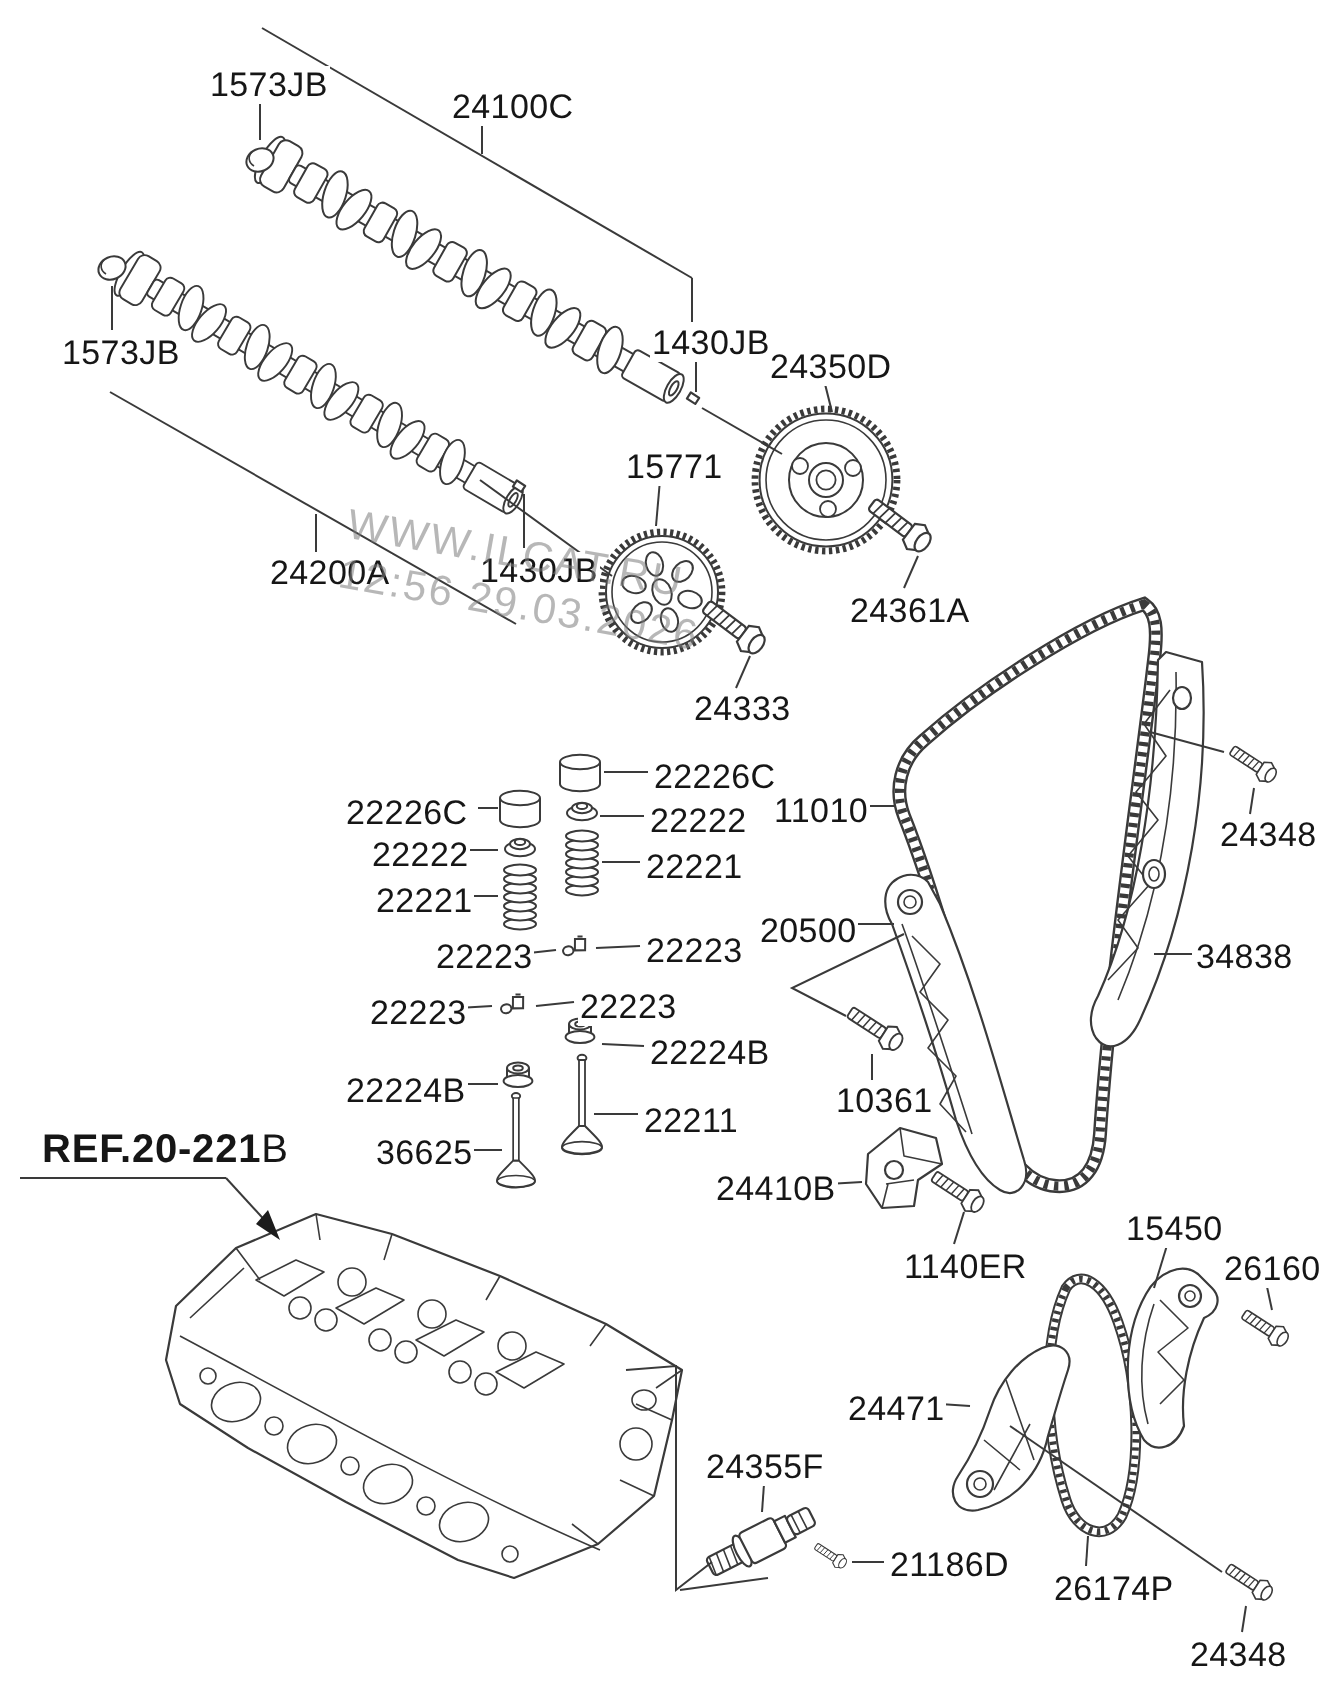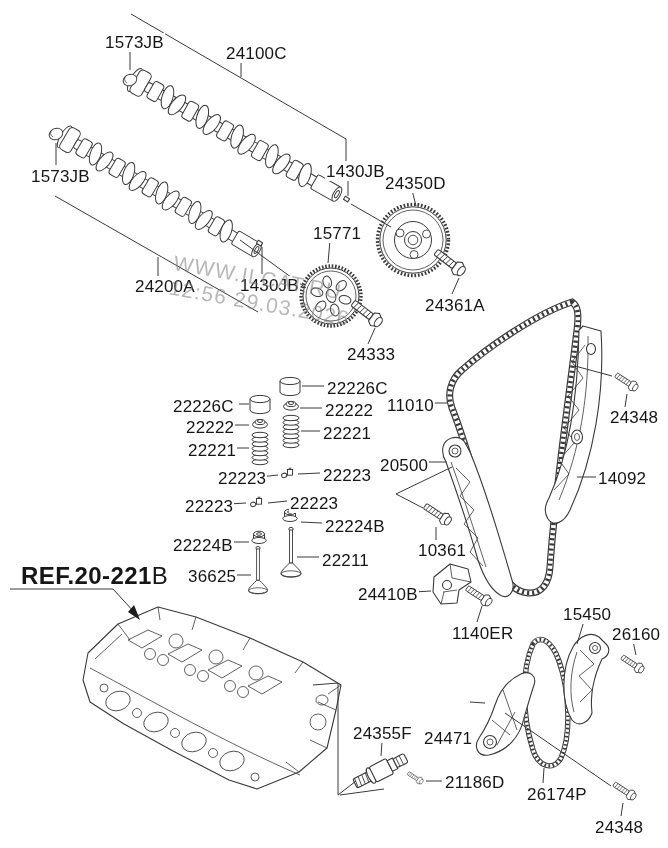--- a/index.html
+++ b/index.html
@@ -1,21 +1,21 @@
 <!DOCTYPE html>
 <html><head>
 <meta charset="utf-8">
 <style>
   html,body{margin:0;padding:0;background:#fff;}
   #stage{position:relative;width:668px;height:848px;background:#fff;overflow:hidden;
          font-family:"Liberation Sans",sans-serif;}
   #art{position:absolute;left:0;top:0;z-index:1;}
   .lbl{position:absolute;z-index:2;font-size:17px;line-height:19px;color:#161616;
        white-space:nowrap;background:#fff;padding:0 1px;letter-spacing:.2px;}
-  .lbl.ref{font-size:24px;}
+  .lbl.ref{font-size:20px;}
   .lbl.ref .b{font-weight:bold;letter-spacing:.4px;}
   #watermark{position:absolute;left:176px;top:250px;z-index:3;color:#7e7e7e;opacity:.55;
              font-size:21px;line-height:25px;letter-spacing:1.2px;white-space:nowrap;
              transform:rotate(10deg);transform-origin:0 0;}
   
   .pt{fill:#fff;stroke:#3a3a3a;stroke-width:1.1;stroke-linejoin:round;}
   .ln{fill:none;stroke:#3a3a3a;stroke-width:.8;stroke-linejoin:round;}
   .ld{fill:none;stroke:#3a3a3a;stroke-width:1;}
   .chain-base{fill:none;stroke:#3a3a3a;stroke-width:7;}
   .chain-mid{fill:none;stroke:#fff;stroke-width:4.6;}
@@ -338,27 +338,27 @@
 <div class="lbl" style="left:322px;top:466px">22223</div>
 <div class="lbl" style="left:184px;top:497px">22223</div>
 <div class="lbl" style="left:289px;top:494px">22223</div>
 <div class="lbl" style="left:324px;top:517px">22224B</div>
 <div class="lbl" style="left:172px;top:536px">22224B</div>
 <div class="lbl" style="left:321px;top:551px">22211</div>
 <div class="lbl" style="left:187px;top:567px">36625</div>
 <div class="lbl" style="left:386px;top:396px">11010</div>
 <div class="lbl" style="left:379px;top:456px">20500</div>
 <div class="lbl" style="left:609px;top:408px">24348</div>
-<div class="lbl" style="left:597px;top:469px">14092</div>
+<div class="lbl" style="left:597px;top:469px">34838</div>
 <div class="lbl" style="left:417px;top:541px">10361</div>
 <div class="lbl" style="left:357px;top:585px">24410B</div>
 <div class="lbl" style="left:451px;top:624px">1140ER</div>
 <div class="lbl" style="left:562px;top:605px">15450</div>
 <div class="lbl" style="left:611px;top:625px">26160</div>
-<div class="lbl" style="left:423px;top:729px">24471</div>
+<div class="lbl" style="left:423px;top:695px">24471</div>
 <div class="lbl" style="left:526px;top:785px">26174P</div>
 <div class="lbl" style="left:594px;top:818px">24348</div>
 <div class="lbl" style="left:352px;top:724px">24355F</div>
 <div class="lbl" style="left:444px;top:773px">21186D</div>
 
 <div class="lbl ref" style="left:20px;top:566px"><span class="b">REF.20-221</span><span>B</span></div>
 
 <div id="watermark">
   <div>WWW.ILCAT.RU</div>
   <div>12:56 29.03.2026</div>

